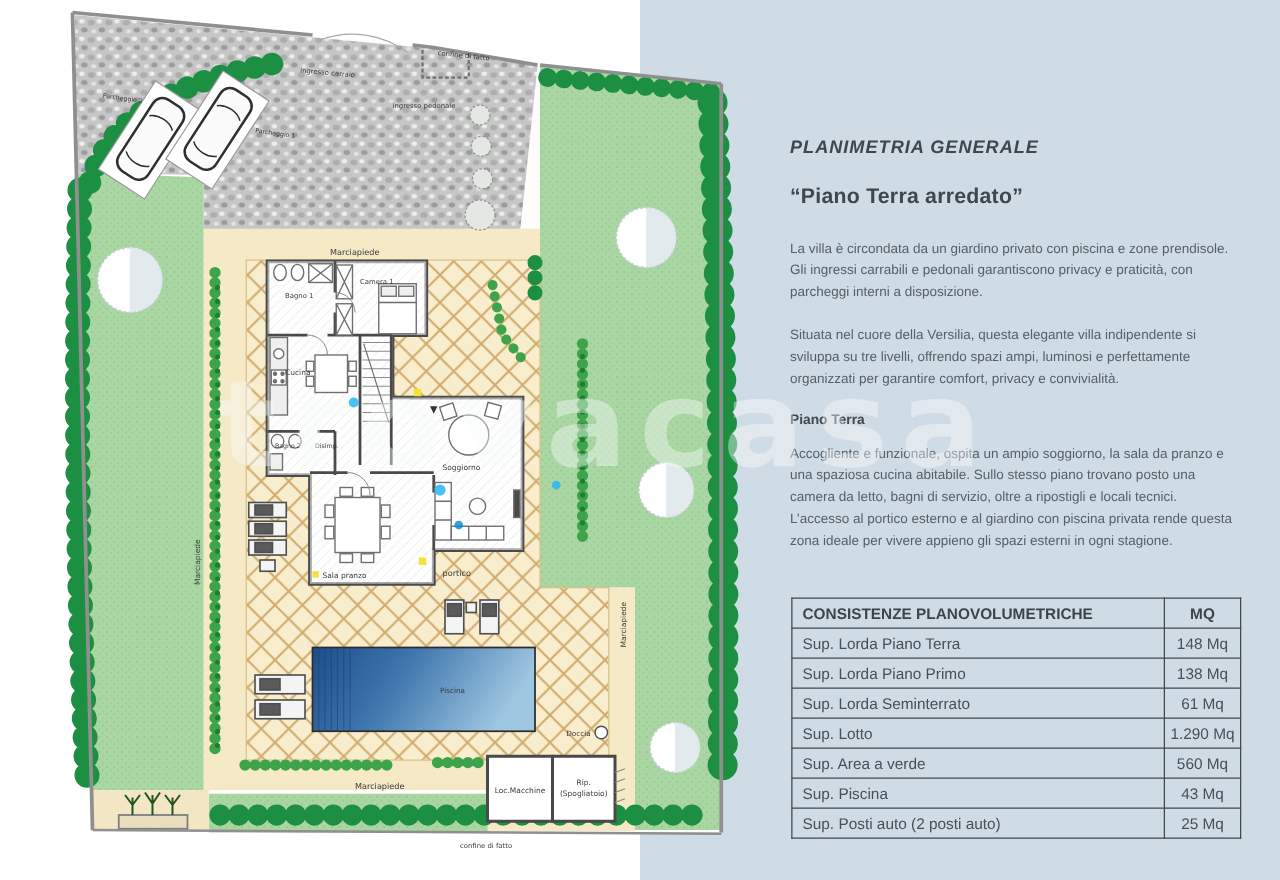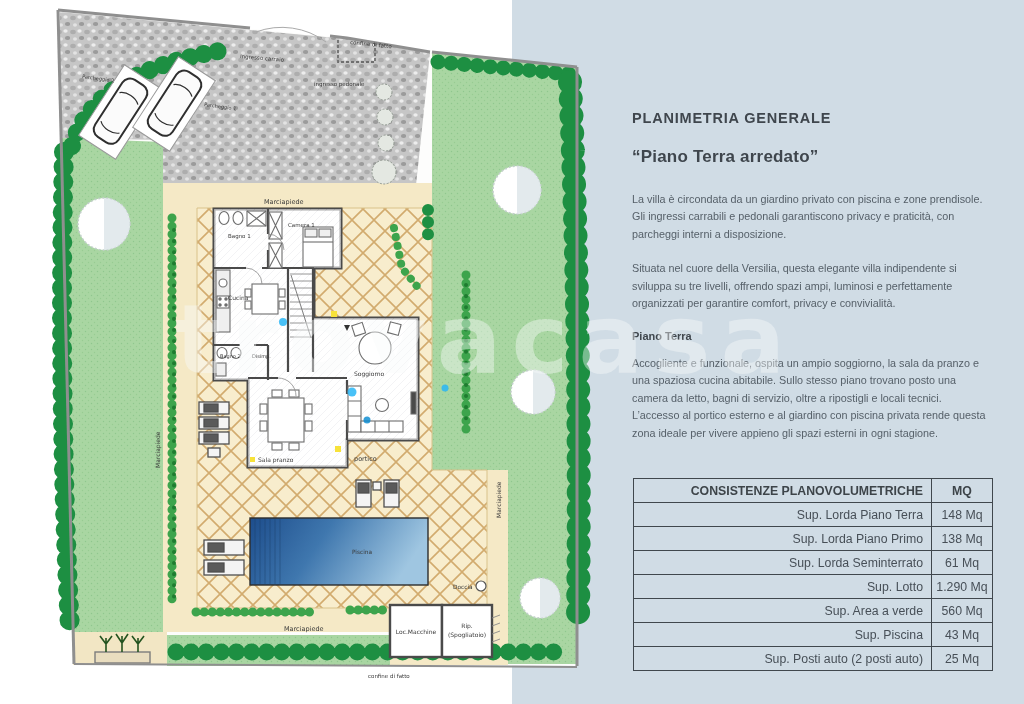--- a/index.html
+++ b/index.html
@@ -1,26 +1,26 @@
 <!DOCTYPE html>
 <html><head>
 <meta charset="utf-8">
 <style>
   html,body{margin:0;padding:0;background:#fff;width:1024px;height:704px;overflow:hidden;
     font-family:"Liberation Sans","DejaVu Sans",sans-serif;}
   #stage{position:relative;width:1024px;height:704px;background:#ffffff;}
   .panel{position:absolute;left:512px;top:0;width:512px;height:704px;background:#d0dce5;z-index:1;}
   .panel-inner{position:absolute;left:120px;top:0;width:358px;padding-top:110px;color:#566069;}
-  .panel-inner h1{font-size:14.5px;font-weight:bold;color:#3f464d;letter-spacing:.8px;margin:0 0 21px 0;}
+  .panel-inner h1{font-size:14.5px;font-weight:bold;color:#3f464d;letter-spacing:.8px;margin:0 0 21px 0;font-style:italic;}
   .panel-inner h2{font-size:17px;font-weight:bold;color:#3f464d;letter-spacing:.2px;margin:0 0 24px 0;}
   .panel-inner p{font-size:10.8px;line-height:1.62;margin:0 0 17px 0;}
   .panel-inner h3{font-size:11px;font-weight:bold;color:#3f464d;margin:8px 0 13px 0;}
   table.cons{position:absolute;left:633px;top:478px;width:360px;border-collapse:collapse;z-index:2;
     font-size:12.3px;color:#474f57;table-layout:fixed;}
-  table.cons th,table.cons td{border:1.4px solid #40474d;height:21px;padding:1px 8px;text-align:right;
+  table.cons th,table.cons td{border:1.4px solid #40474d;height:21px;padding:1px 8px;text-align:left;
     white-space:nowrap;overflow:hidden;}
   table.cons th{font-weight:bold;color:#3d4449;}
   table.cons .mq{width:56px;text-align:center;padding:1px 2px;margin-left:12px;}
   svg#plan{position:absolute;left:0;top:0;z-index:2;}
   #watermark{position:absolute;left:175px;top:284px;z-index:4;pointer-events:none;
     font-size:96px;font-weight:bold;letter-spacing:10px;color:rgba(248,250,251,0.42);
     font-family:"DejaVu Sans",sans-serif;}
   text{font-family:"DejaVu Sans",sans-serif;fill:#3a3a3a;}
 </style>
 </head>

